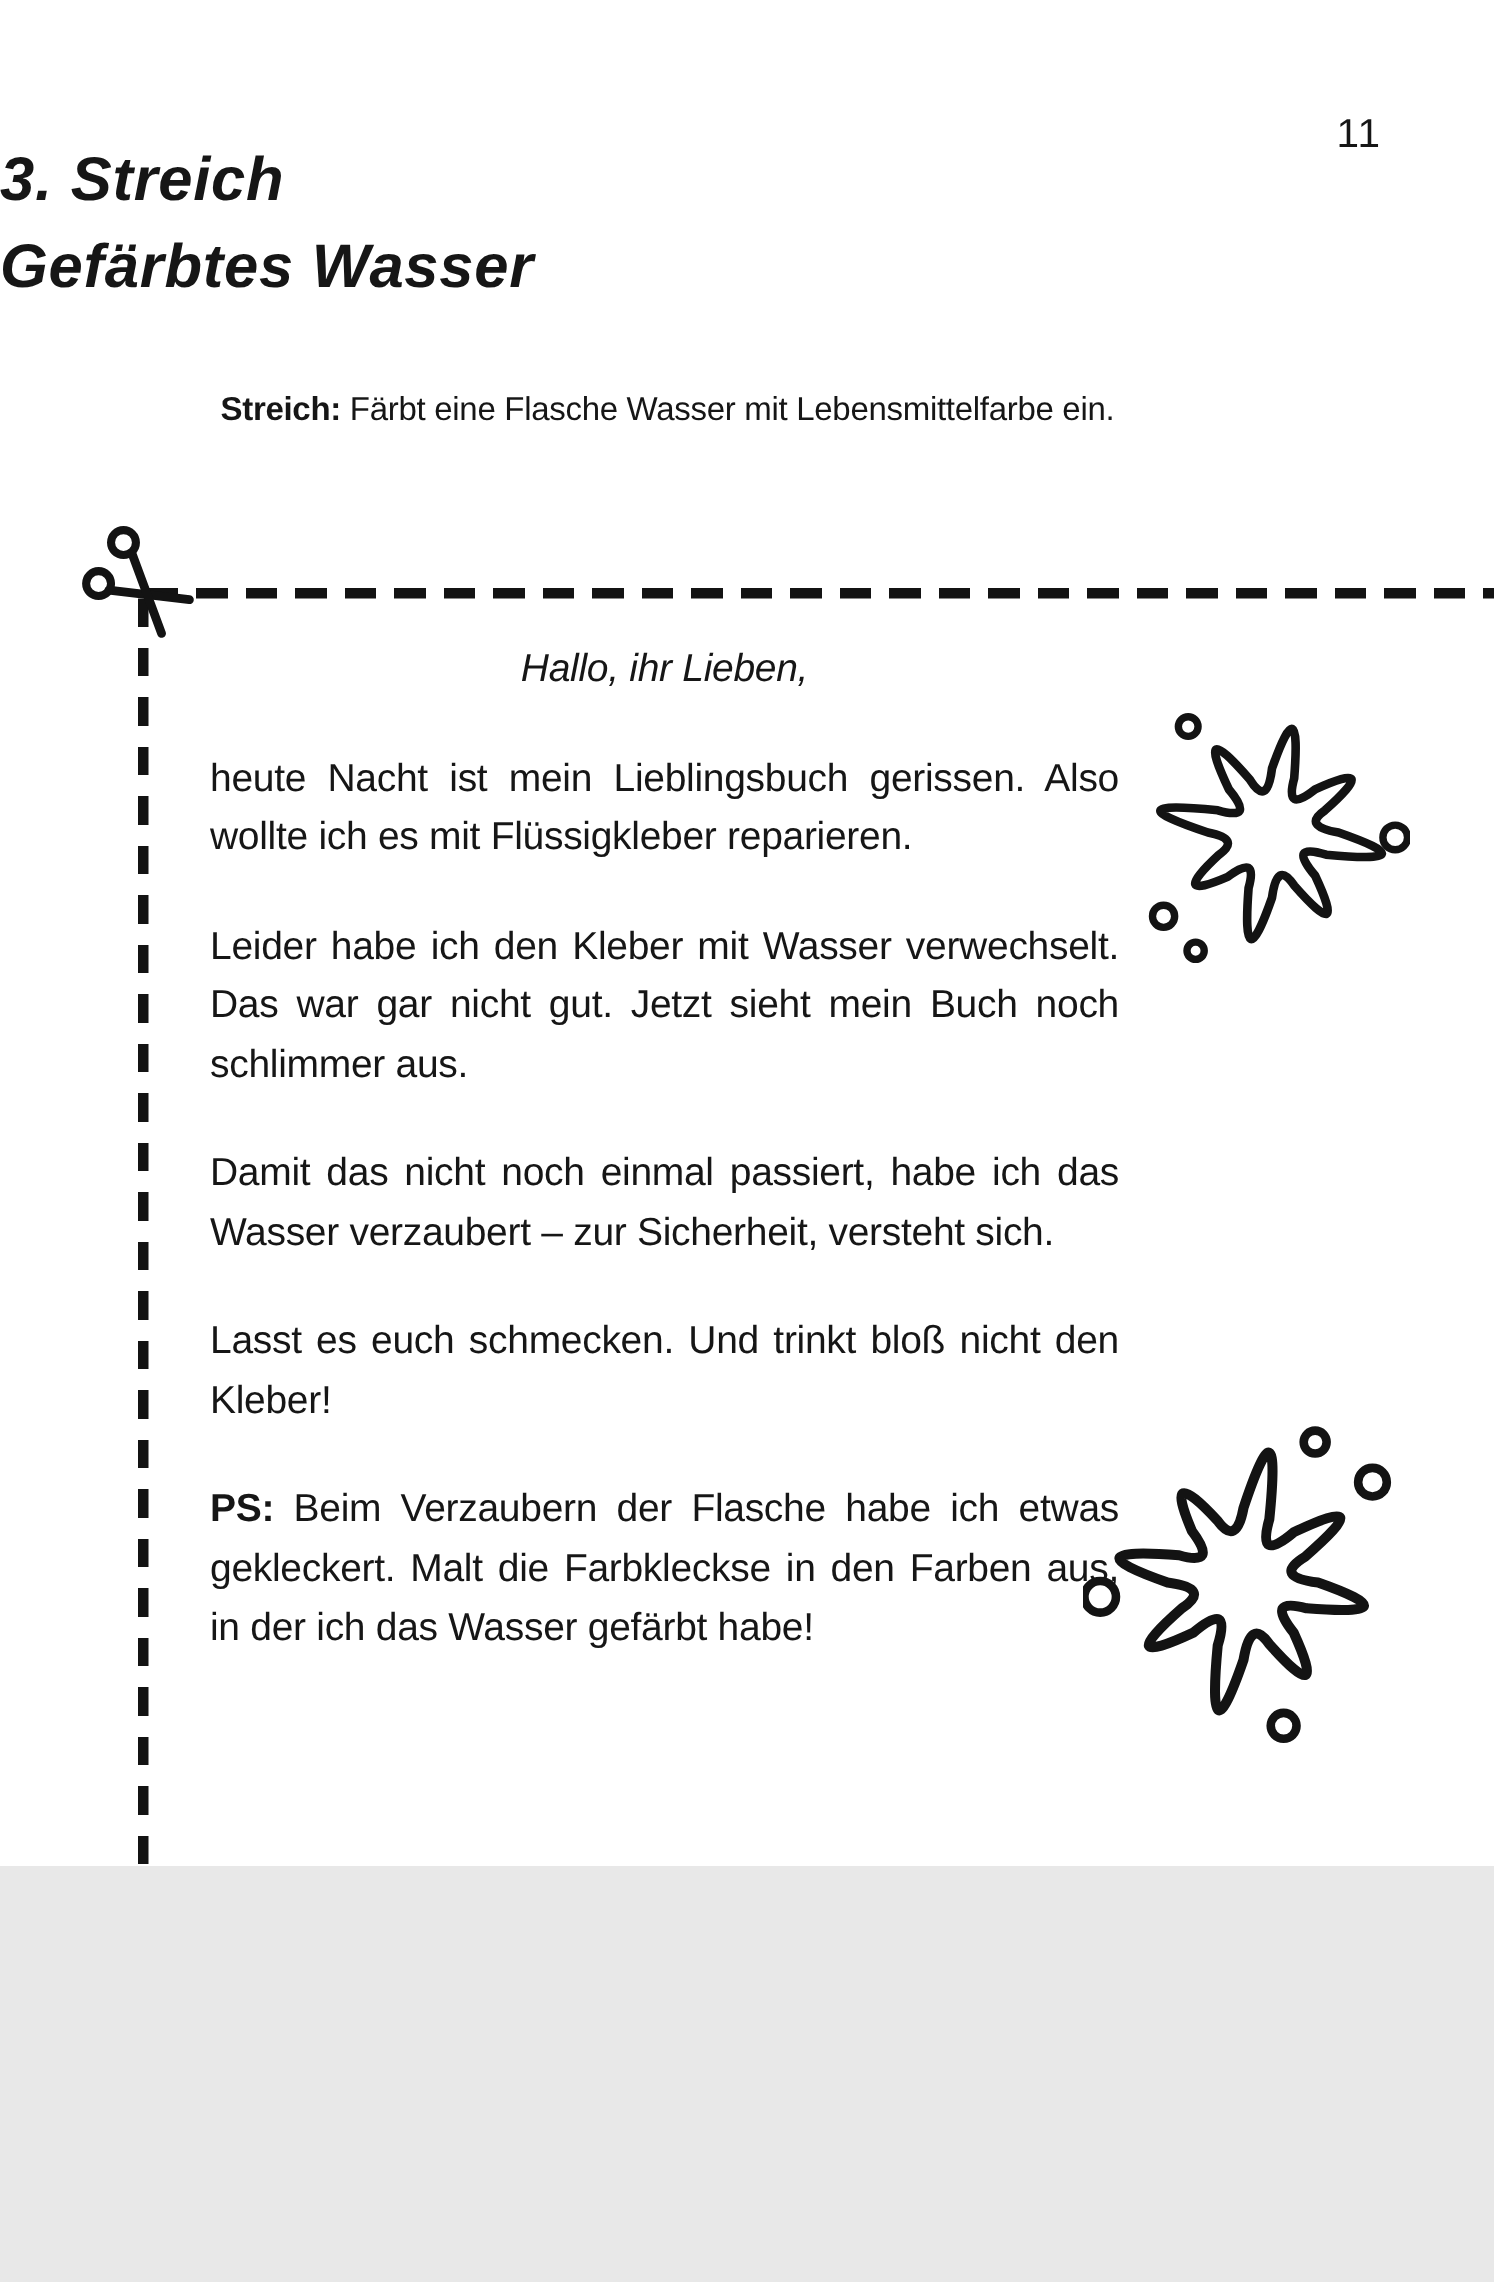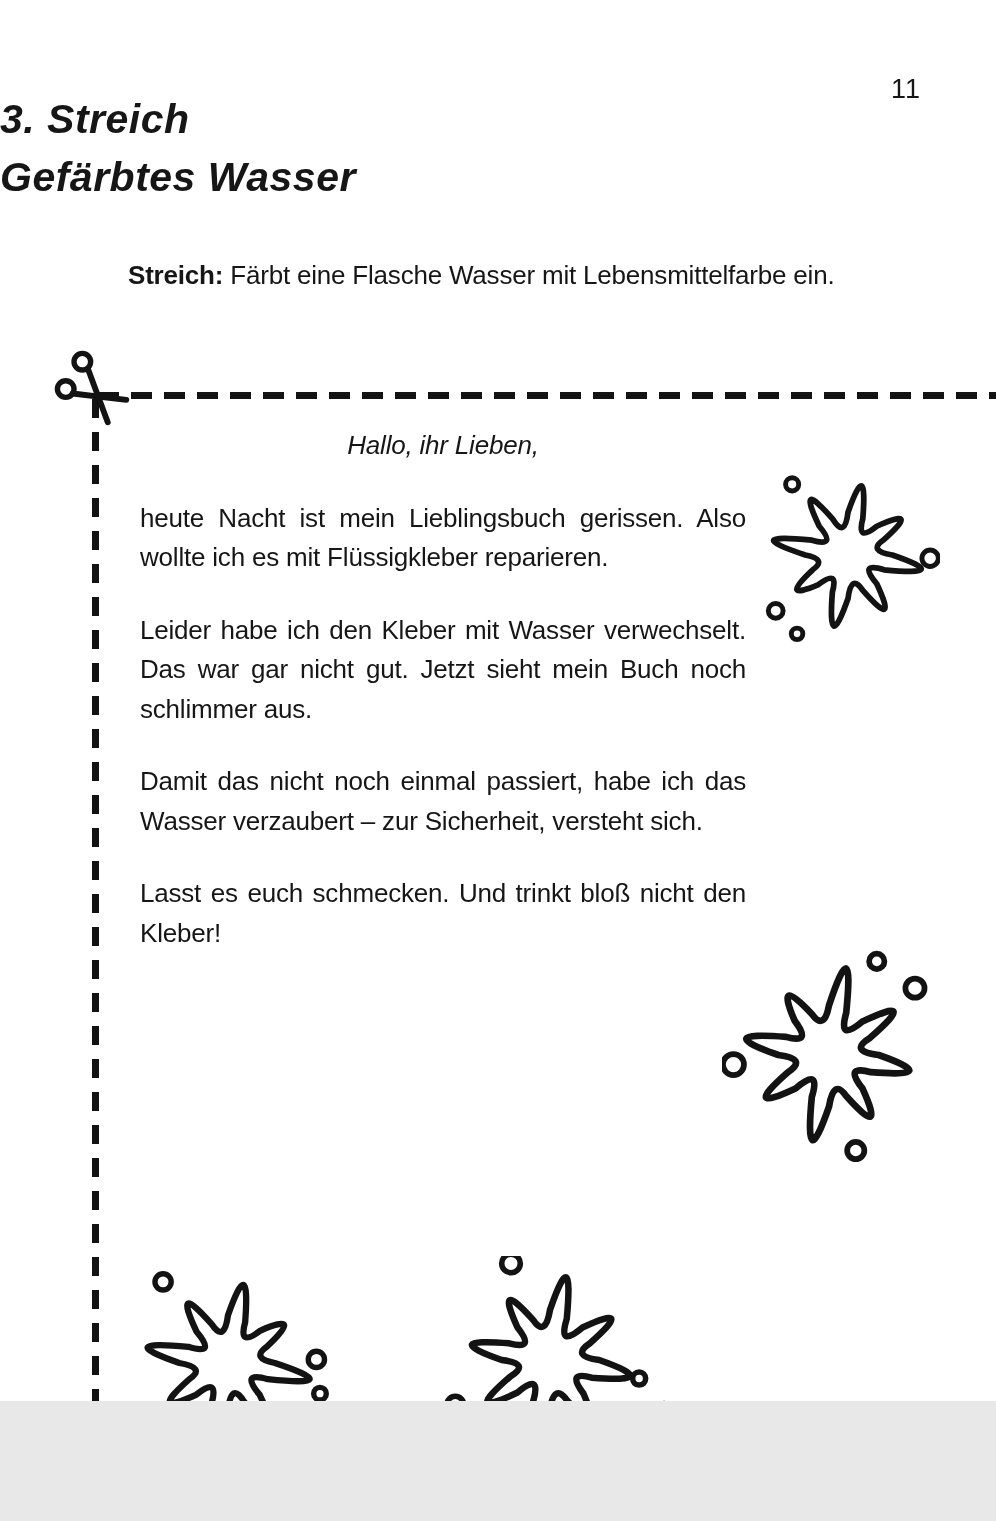--- a/index.html
+++ b/index.html
@@ -1,20 +1,20 @@
 <!DOCTYPE html>
 <html><head>
 <meta charset="utf-8">
 <style>
   * { box-sizing: border-box; }
   html, body { margin: 0; padding: 0; background: #e8e8e8; }
   #page {
     position: relative;
     width: 996px;
-    height: 1401px;
+    height: 1244px;
     margin: 0 auto;
     background: #ffffff;
     overflow: hidden;
     font-family: "Liberation Sans", sans-serif;
     color: #161616;
   }
 
   .page-number {
     position: absolute;
     top: 74px;
@@ -32,24 +32,24 @@
     text-align: left;
     font-weight: bold;
     font-style: italic;
     font-size: 41px;
     line-height: 58px;
     letter-spacing: 0.5px;
   }
 
   .prank-line {
     position: absolute;
-    left: 128px;
+    left: 147px;
     top: 260px;
     width: 820px;
-    font-size: 26px;
+    font-size: 22px;
     letter-spacing: -0.2px;
     white-space: nowrap;
   }
   .prank-line strong { font-weight: bold; }
 
   
   .cut-line-h {
     position: absolute;
     left: 98px;
     top: 392px;
@@ -137,20 +137,21 @@
       <path d="M 37 20 L 57 74" stroke-width="6"></path>
     </g>
   </svg>
 
   <div class="letter">
     <p class="no-justify">Hallo, ihr Lieben,</p>
     <p>heute Nacht ist mein Lieblingsbuch gerissen. Also wollte ich es mit Flüssigkleber reparieren.</p>
     <p>Leider habe ich den Kleber mit Wasser verwechselt. Das war gar nicht gut. Jetzt sieht mein Buch noch schlimmer aus.</p>
     <p>Damit das nicht noch einmal passiert, habe ich das Wasser verzaubert – zur Sicherheit, versteht sich.</p>
     <p>Lasst es euch schmecken. Und trinkt bloß nicht den Kleber!</p>
+    <p><strong>PS:</strong> <span>Beim Verzaubern der Flasche habe ich etwas gekleckert. Malt die Farbkleckse in den Farben aus, in der ich das Wasser gefärbt habe!</span></p>
   </div>
 
   <div class="splat splat-1">
     <svg viewBox="-12 -12 224 224">
       <g fill="#ffffff" stroke="#131313" stroke-width="7" stroke-linejoin="round" stroke-linecap="round">
         <path d="M 100 48 Q 124 -20 118 56 Q 110 85 135 65 Q 190 40 143 82 Q 124 95 154 100 Q 229 126 144 118 Q 112 108 135 135 Q 162 193 118 143 Q 104 122 100 153 Q 75 224 81 145 Q 89 117 64 136 Q 15 157 57 118 Q 75 105 48 100 Q -33 73 56 82 Q 87 91 65 65 Q 36 4 82 57 Q 96 80 100 48 Z"></path>
         <circle cx="32" cy="14" r="8" stroke-width="6"></circle>
         <circle cx="200" cy="104" r="10" stroke-width="6"></circle>
         <circle cx="12" cy="168" r="9" stroke-width="6"></circle>
         <circle cx="38" cy="196" r="7" stroke-width="6"></circle>

